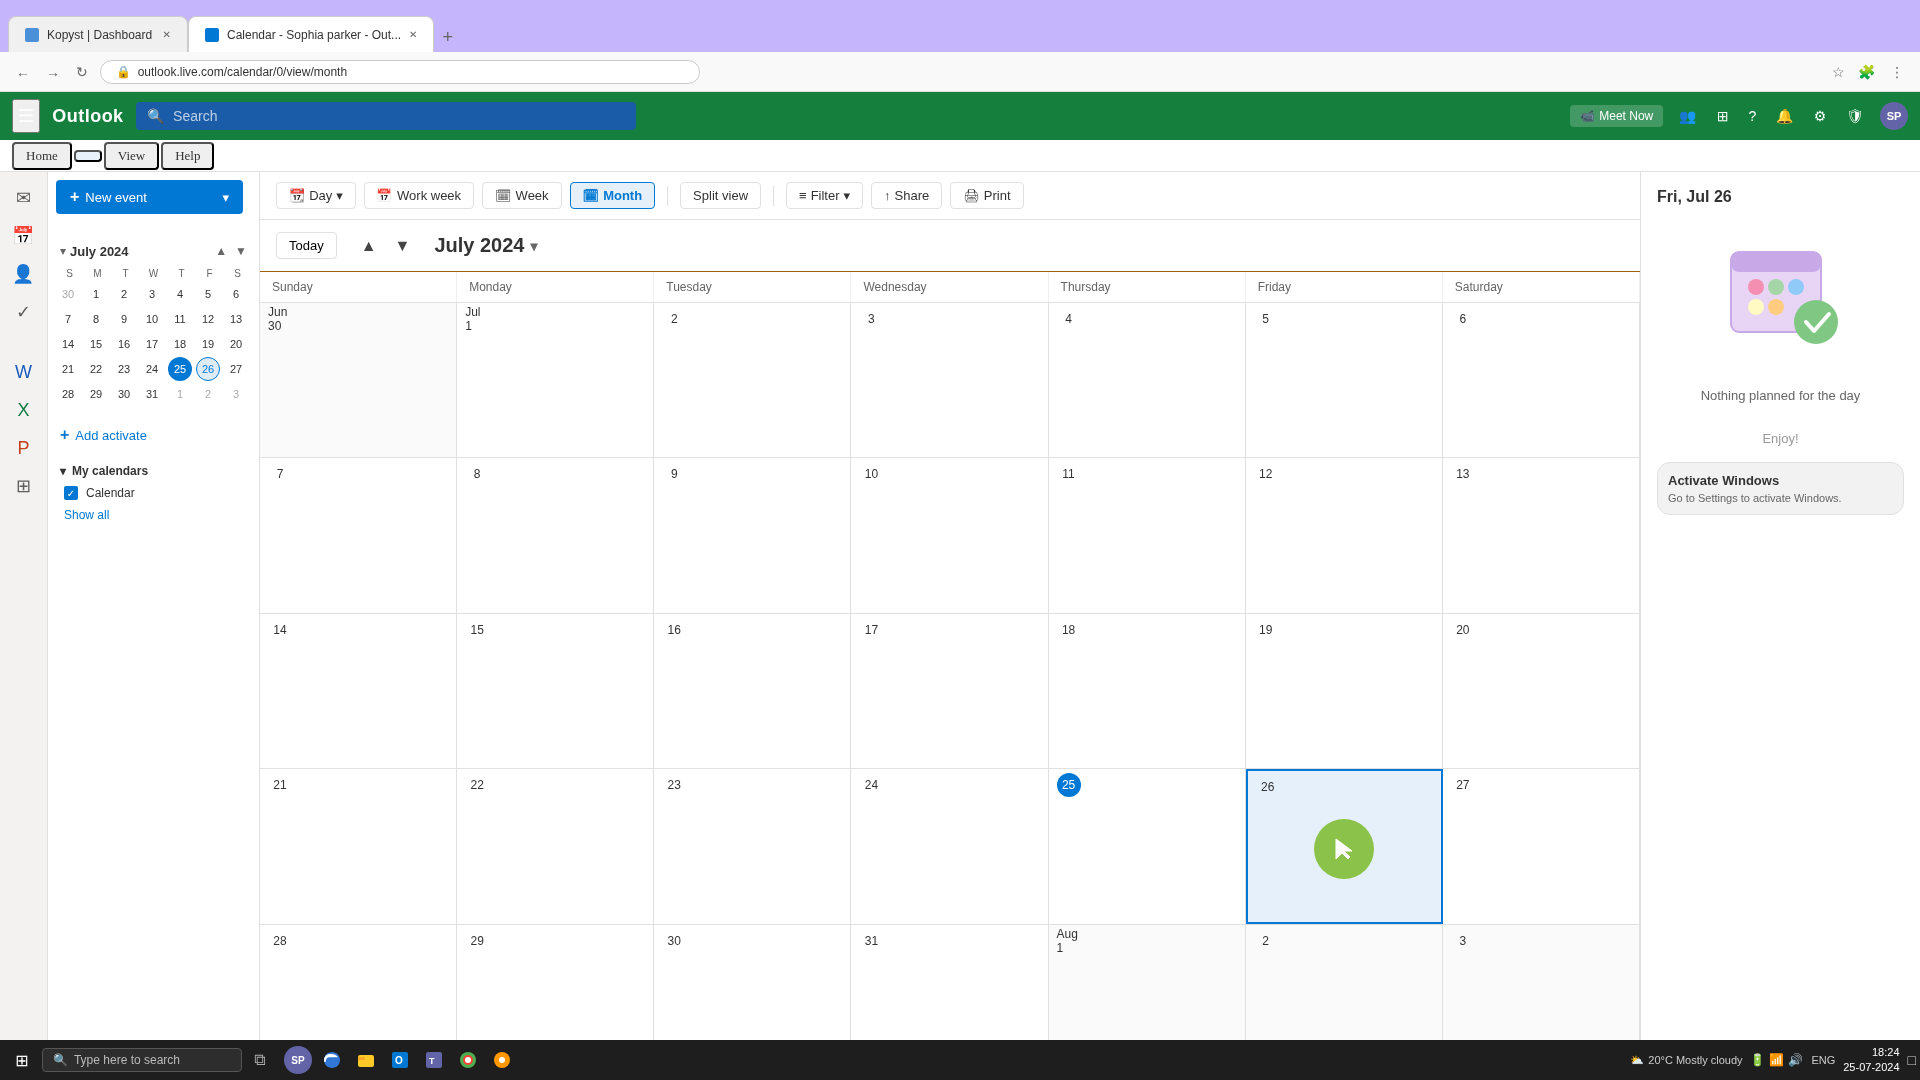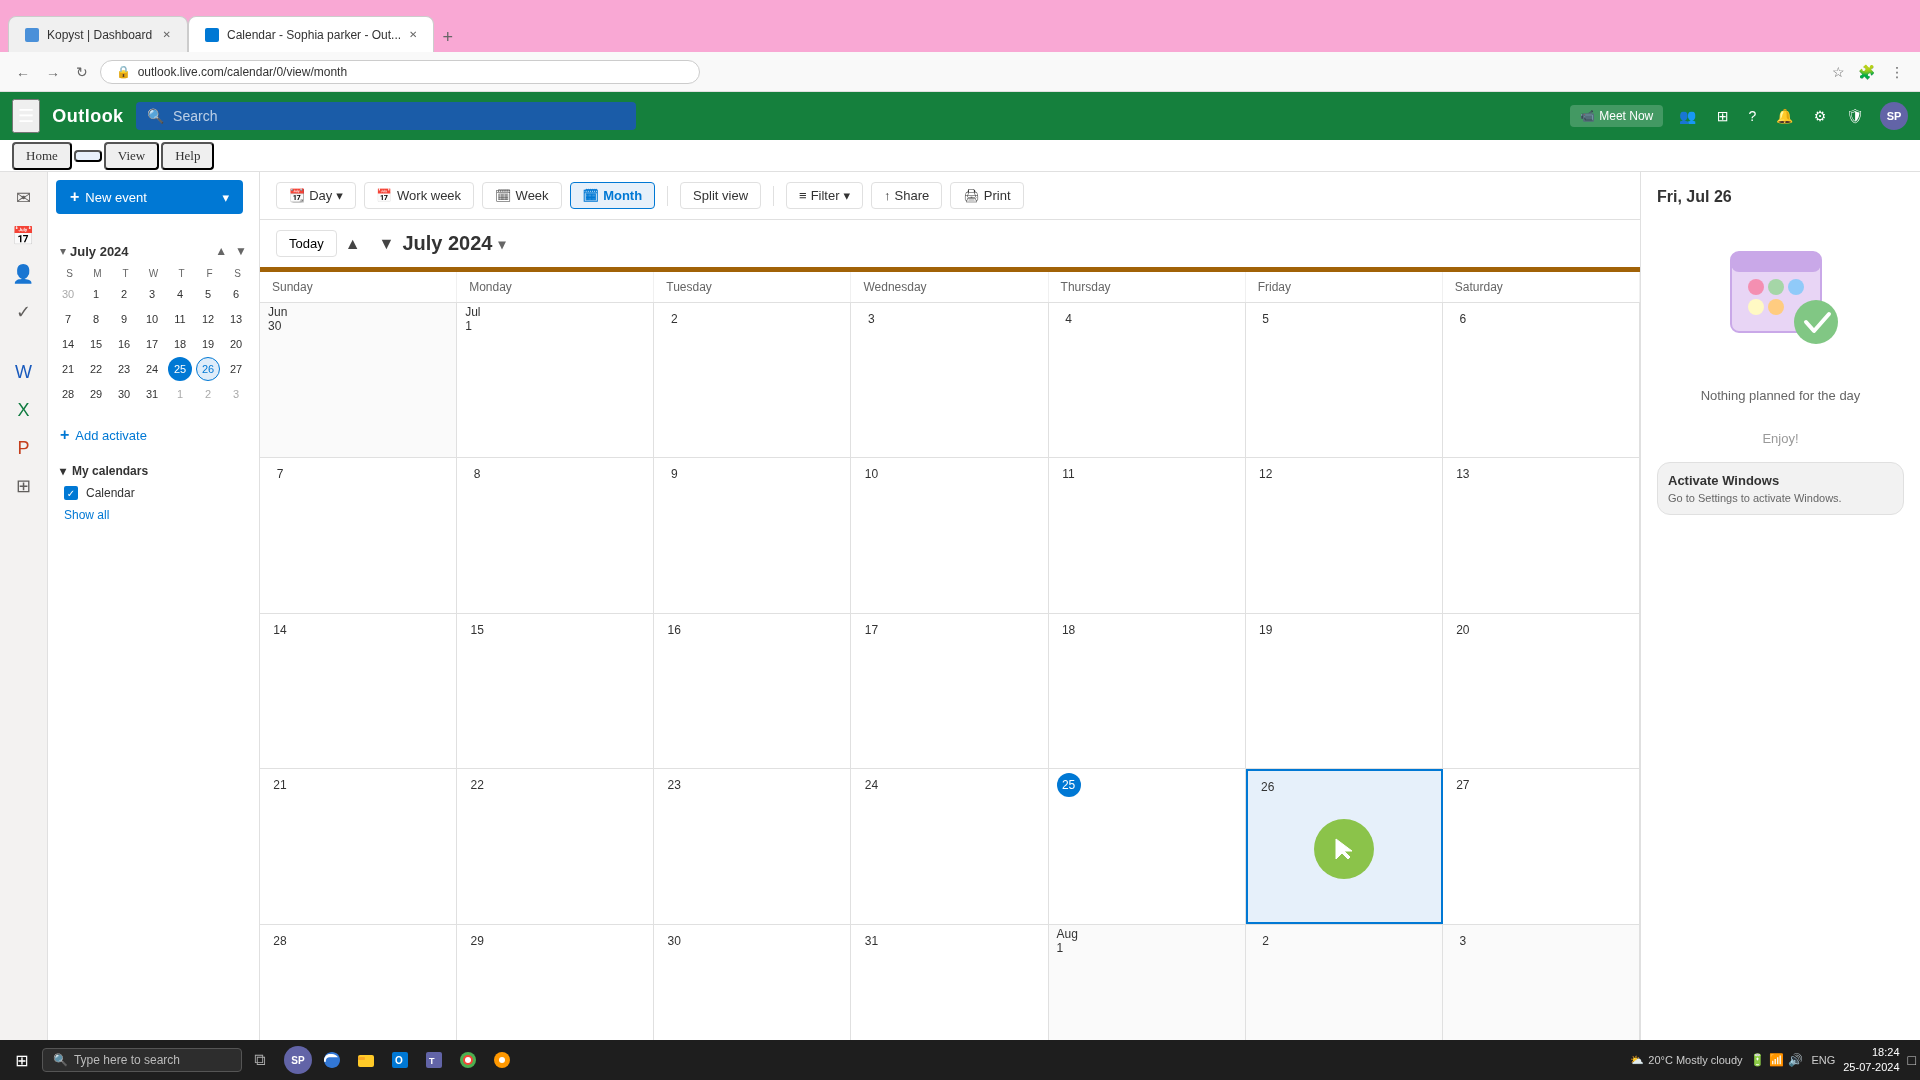--- a/index.html
+++ b/index.html
@@ -1,19 +1,19 @@
 <!DOCTYPE html>
 <html><head>
   <meta charset="utf-8">
   <style>
     * { margin: 0; padding: 0; box-sizing: border-box; }
     body { font-family: 'Segoe UI', Arial, sans-serif; background: #f3f2f1; width: 1920px; height: 1080px; overflow: hidden; }
 
     
-    .browser-chrome { background: #f9a8d4; height: 52px; display: flex; align-items: center; padding: 0 8px; gap: 4px; }
+    .browser-chrome { background: #c4b5fd; height: 52px; display: flex; align-items: center; padding: 0 8px; gap: 4px; }
     .browser-tabs { display: flex; align-items: flex-end; height: 100%; }
     .browser-tab { background: #f0f0f0; border-radius: 8px 8px 0 0; padding: 6px 16px; font-size: 12px; color: #333; display: flex; align-items: center; gap: 8px; height: 36px; cursor: pointer; border: 1px solid #ccc; border-bottom: none; min-width: 180px; }
     .browser-tab.active { background: white; }
     .browser-tab .tab-icon { width: 14px; height: 14px; border-radius: 2px; flex-shrink: 0; }
     .browser-tab .tab-icon.kopyst { background: #4a90d9; }
     .browser-tab .tab-icon.outlook { background: #0078d4; }
     .tab-close { margin-left: auto; color: #666; font-size: 10px; cursor: pointer; }
     .new-tab-btn { background: none; border: none; font-size: 18px; color: #666; cursor: pointer; padding: 4px 8px; border-radius: 50%; }
 
     
@@ -70,21 +70,21 @@
     .cal-check { width: 14px; height: 14px; background: #0078d4; border-radius: 2px; display: flex; align-items: center; justify-content: center; color: white; font-size: 10px; }
     .show-all { color: #0078d4; font-size: 12px; padding: 4px 8px; cursor: pointer; }
 
     
     .cal-toolbar { height: 48px; display: flex; align-items: center; padding: 0 16px; gap: 8px; border-bottom: 1px solid #e0e0e0; background: white; }
     .toolbar-btn { background: none; border: 1px solid #e0e0e0; border-radius: 4px; padding: 5px 12px; font-size: 13px; color: #333; cursor: pointer; display: flex; align-items: center; gap: 4px; }
     .toolbar-btn.active { background: #e6f0fa; border-color: #0078d4; color: #0078d4; font-weight: 600; }
     .toolbar-divider { width: 1px; height: 20px; background: #e0e0e0; margin: 0 4px; }
 
     
-    .cal-nav-bar { height: 52px; display: flex; align-items: center; padding: 0 16px; gap: 0; border-bottom: 5px solid #a16207; background: white; }
+    .cal-nav-bar { height: 52px; display: flex; align-items: center; padding: 0 16px; gap: 16px; border-bottom: 1px solid #a16207; background: white; }
     .today-btn { border: 1px solid #e0e0e0; background: white; border-radius: 4px; padding: 5px 12px; font-size: 13px; cursor: pointer; }
     .cal-nav-arrows { display: flex; gap: 2px; }
     .cal-arrow { background: none; border: none; font-size: 16px; cursor: pointer; color: #444; padding: 4px 8px; border-radius: 4px; }
     .cal-month-title { font-size: 20px; font-weight: 600; color: #333; display: flex; align-items: center; gap: 6px; cursor: pointer; }
     .cal-month-dropdown { font-size: 14px; color: #666; }
     .cal-grid-container { flex: 1; overflow: hidden; display: flex; flex-direction: column; }
     .cal-day-headers { display: grid; grid-template-columns: repeat(7, 1fr); border-bottom: 1px solid #e0e0e0; background: white; }
     .cal-day-header { padding: 8px 12px; font-size: 12px; color: #666; font-weight: 400; border-right: 1px solid #f0f0f0; }
     .cal-weeks { flex: 1; display: flex; flex-direction: column; }
     .cal-week { display: grid; grid-template-columns: repeat(7, 1fr); flex: 1; border-bottom: 1px solid #e0e0e0; }

